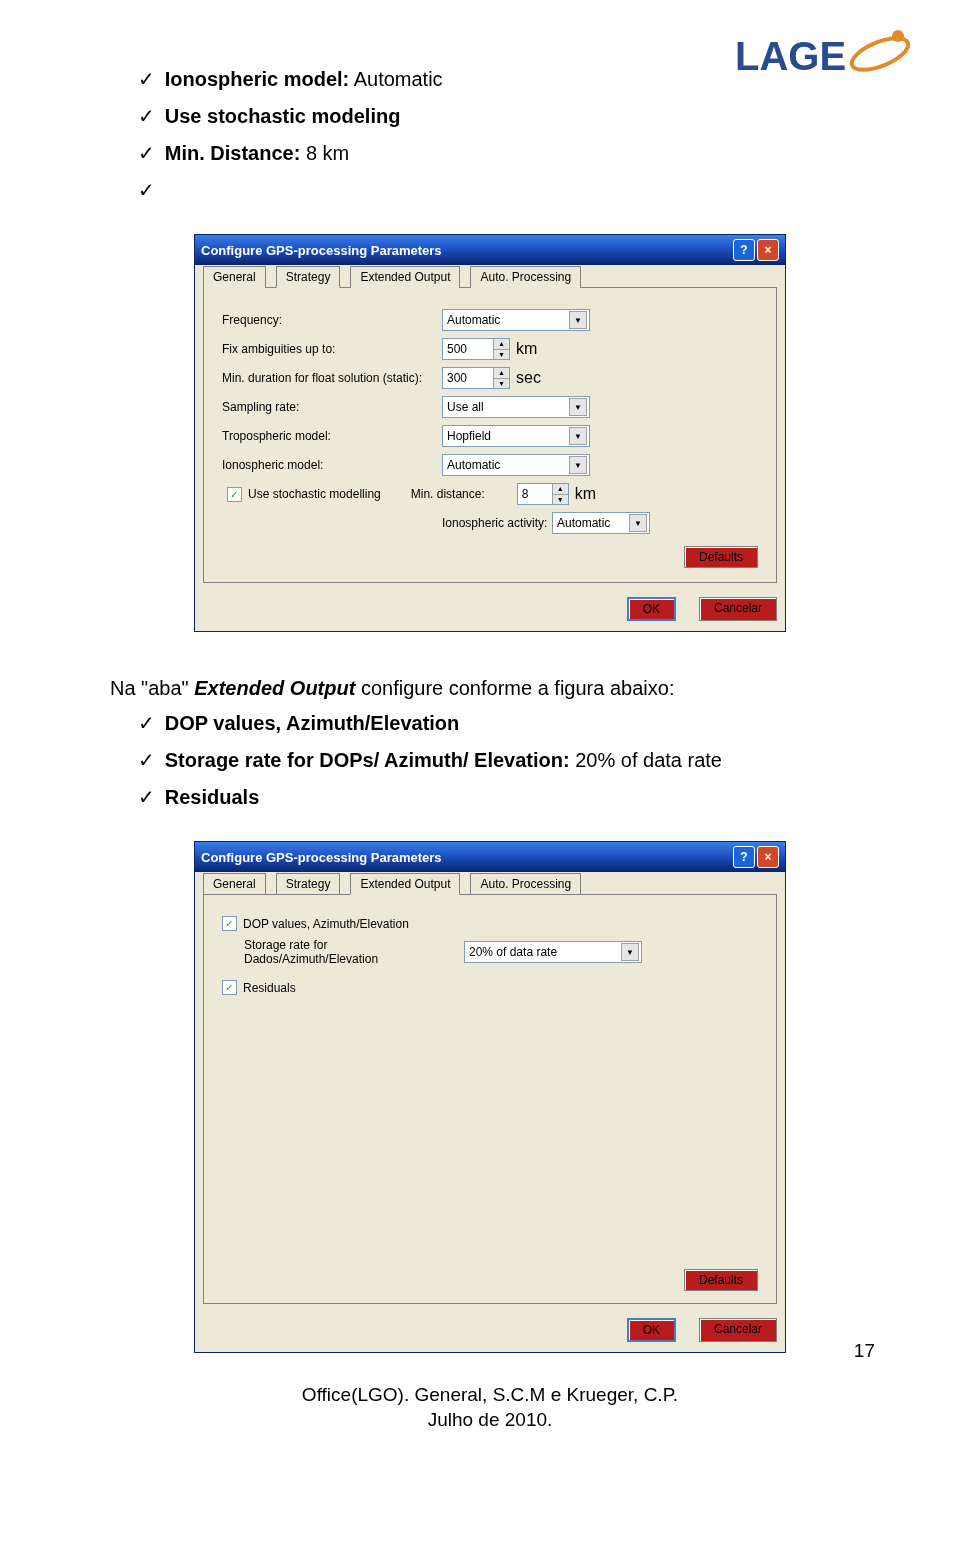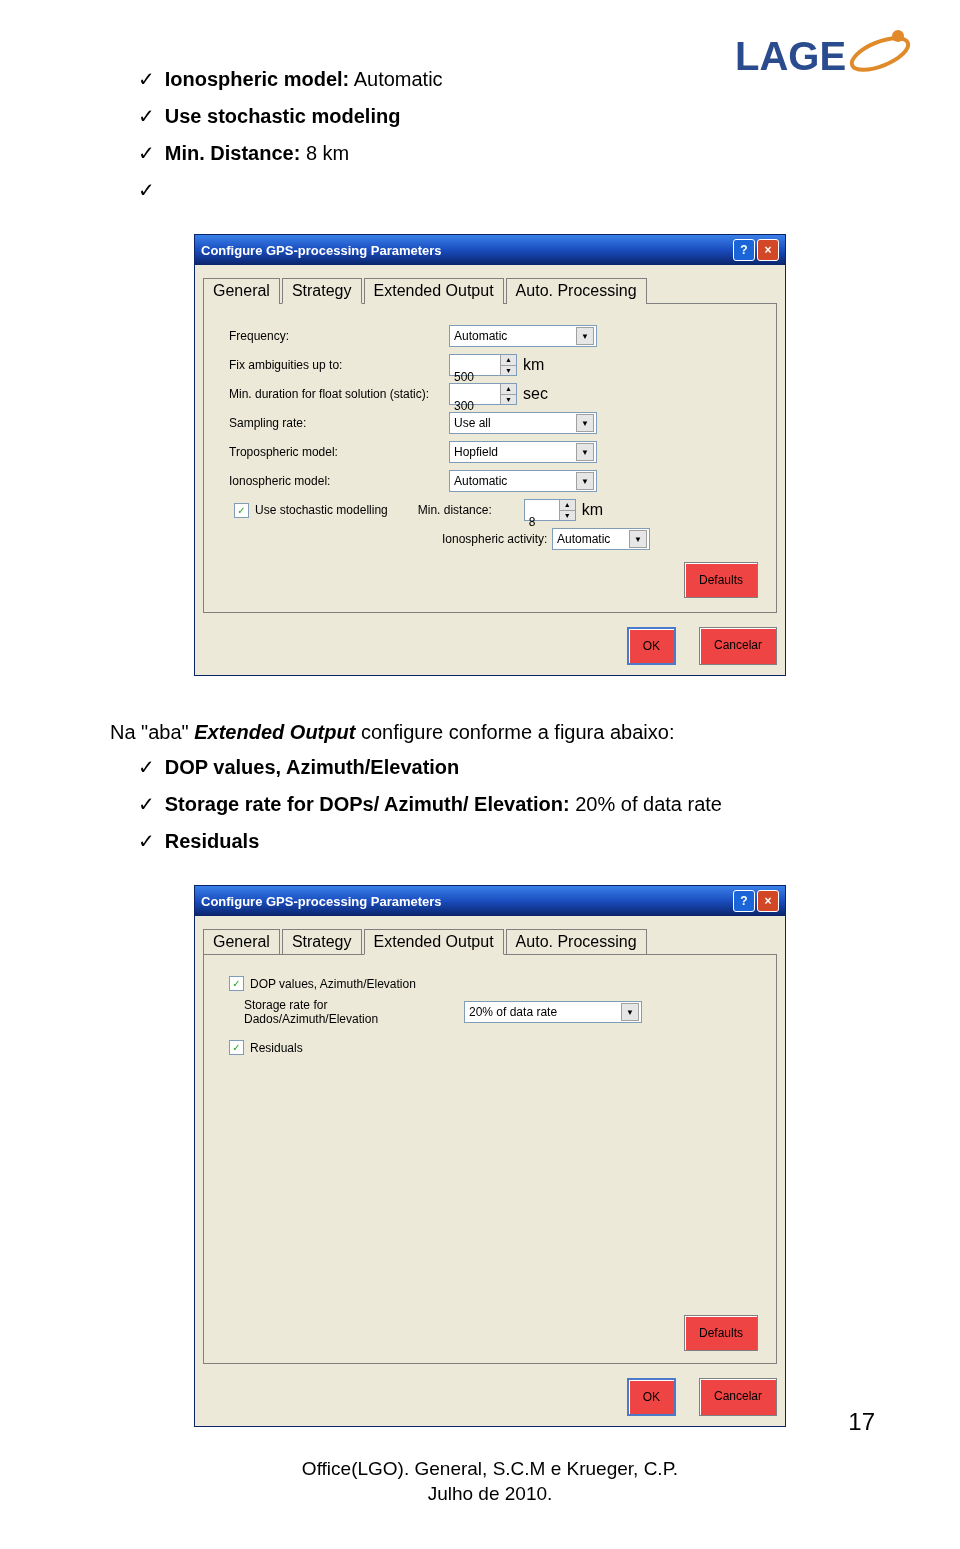--- a/index.html
+++ b/index.html
@@ -65,23 +65,23 @@
     border: 1px solid #fff;
     border-radius: 3px;
     display: flex; align-items: center; justify-content: center;
     color: #fff;
     font-weight: bold;
     font-size: 12px;
   }
   .t-btn.help { background: #1a65d8; }
   .tabset {
     display: flex;
-    padding: 12px 8px 0 8px;
-    gap: 2px;
-    font-size: 16px;
+    padding: 0 8px 0 8px;
+    gap: 10px;
+    font-size: 12px;
   }
   .tab {
     border: 1px solid #808080;
     border-bottom: none;
     padding: 3px 9px;
     background: #ece9d8;
     position: relative;
     top: 1px;
   }
   .tab.active {
@@ -96,21 +96,21 @@
     border: 1px solid #808080;
     margin: 0 8px 8px 8px;
     padding: 14px 18px 14px 18px;
     background: #ece9d8;
   }
   .d2 .tab-panel { height: 380px; position: relative; }
 
   .form-row {
     display: flex;
     align-items: center;
-    margin: 7px 7px;
+    margin: 7px 0;
   }
   .form-label {
     width: 220px;
     font-size: 12px;
   }
   .ctrl {
     display: flex;
     align-items: center;
     gap: 6px;
   }
@@ -133,21 +133,21 @@
     font-size: 8px;
   }
   .spinner {
     display: flex;
     align-items: stretch;
     border: 1px solid #7f9db9;
     background: #fff;
     height: 20px;
     width: 66px;
   }
-  .spinner .sp-val { flex: 1; padding: 12px 4px; line-height: 20px; }
+  .spinner .sp-val { flex: 1; padding: 0 4px; line-height: 20px; }
   .spinner .sp-btns { width: 16px; display: flex; flex-direction: column; }
   .spinner .sp-btns div {
     flex: 1;
     background: #e6e6e6;
     border-left: 1px solid #a0a0a0;
     font-size: 7px;
     display: flex; align-items: center; justify-content: center;
   }
   .spinner .sp-btns div:first-child { border-bottom: 1px solid #a0a0a0; }
   .unit { font-size: 16px; }
@@ -160,22 +160,22 @@
   .cb .box {
     width: 13px; height: 13px;
     background: #fff;
     border: 1px solid #7f9db9;
     display: flex; align-items: center; justify-content: center;
     font-size: 10px;
     color: #21a121;
   }
   .dlg-btn {
     border: 1px solid #808080;
-    background: #ef4444;
-    padding: 10px 14px;
+    background: #b91c1c;
+    padding: 3px 14px;
     font-size: 12px;
     box-shadow: 1px 1px 0 #fff inset;
   }
   .defaults-row {
     display: flex;
     justify-content: flex-end;
     margin-top: 12px;
   }
   .d2 .defaults-row {
     position: absolute;
@@ -189,21 +189,21 @@
     padding: 6px 8px 10px 8px;
   }
   .dlg-btn.primary {
     border: 2px solid #4a7ac9;
   }
 
   .page-num {
     position: absolute;
     right: 85px;
     bottom: 100px;
-    font-size: 24px;
+    font-size: 19px;
   }
   .footer-text {
     text-align: center;
     font-size: 19px;
     margin-top: 30px;
     line-height: 1.3;
   }
 
   .indent-row { margin-left: 5px; }
   .d1-lower {

